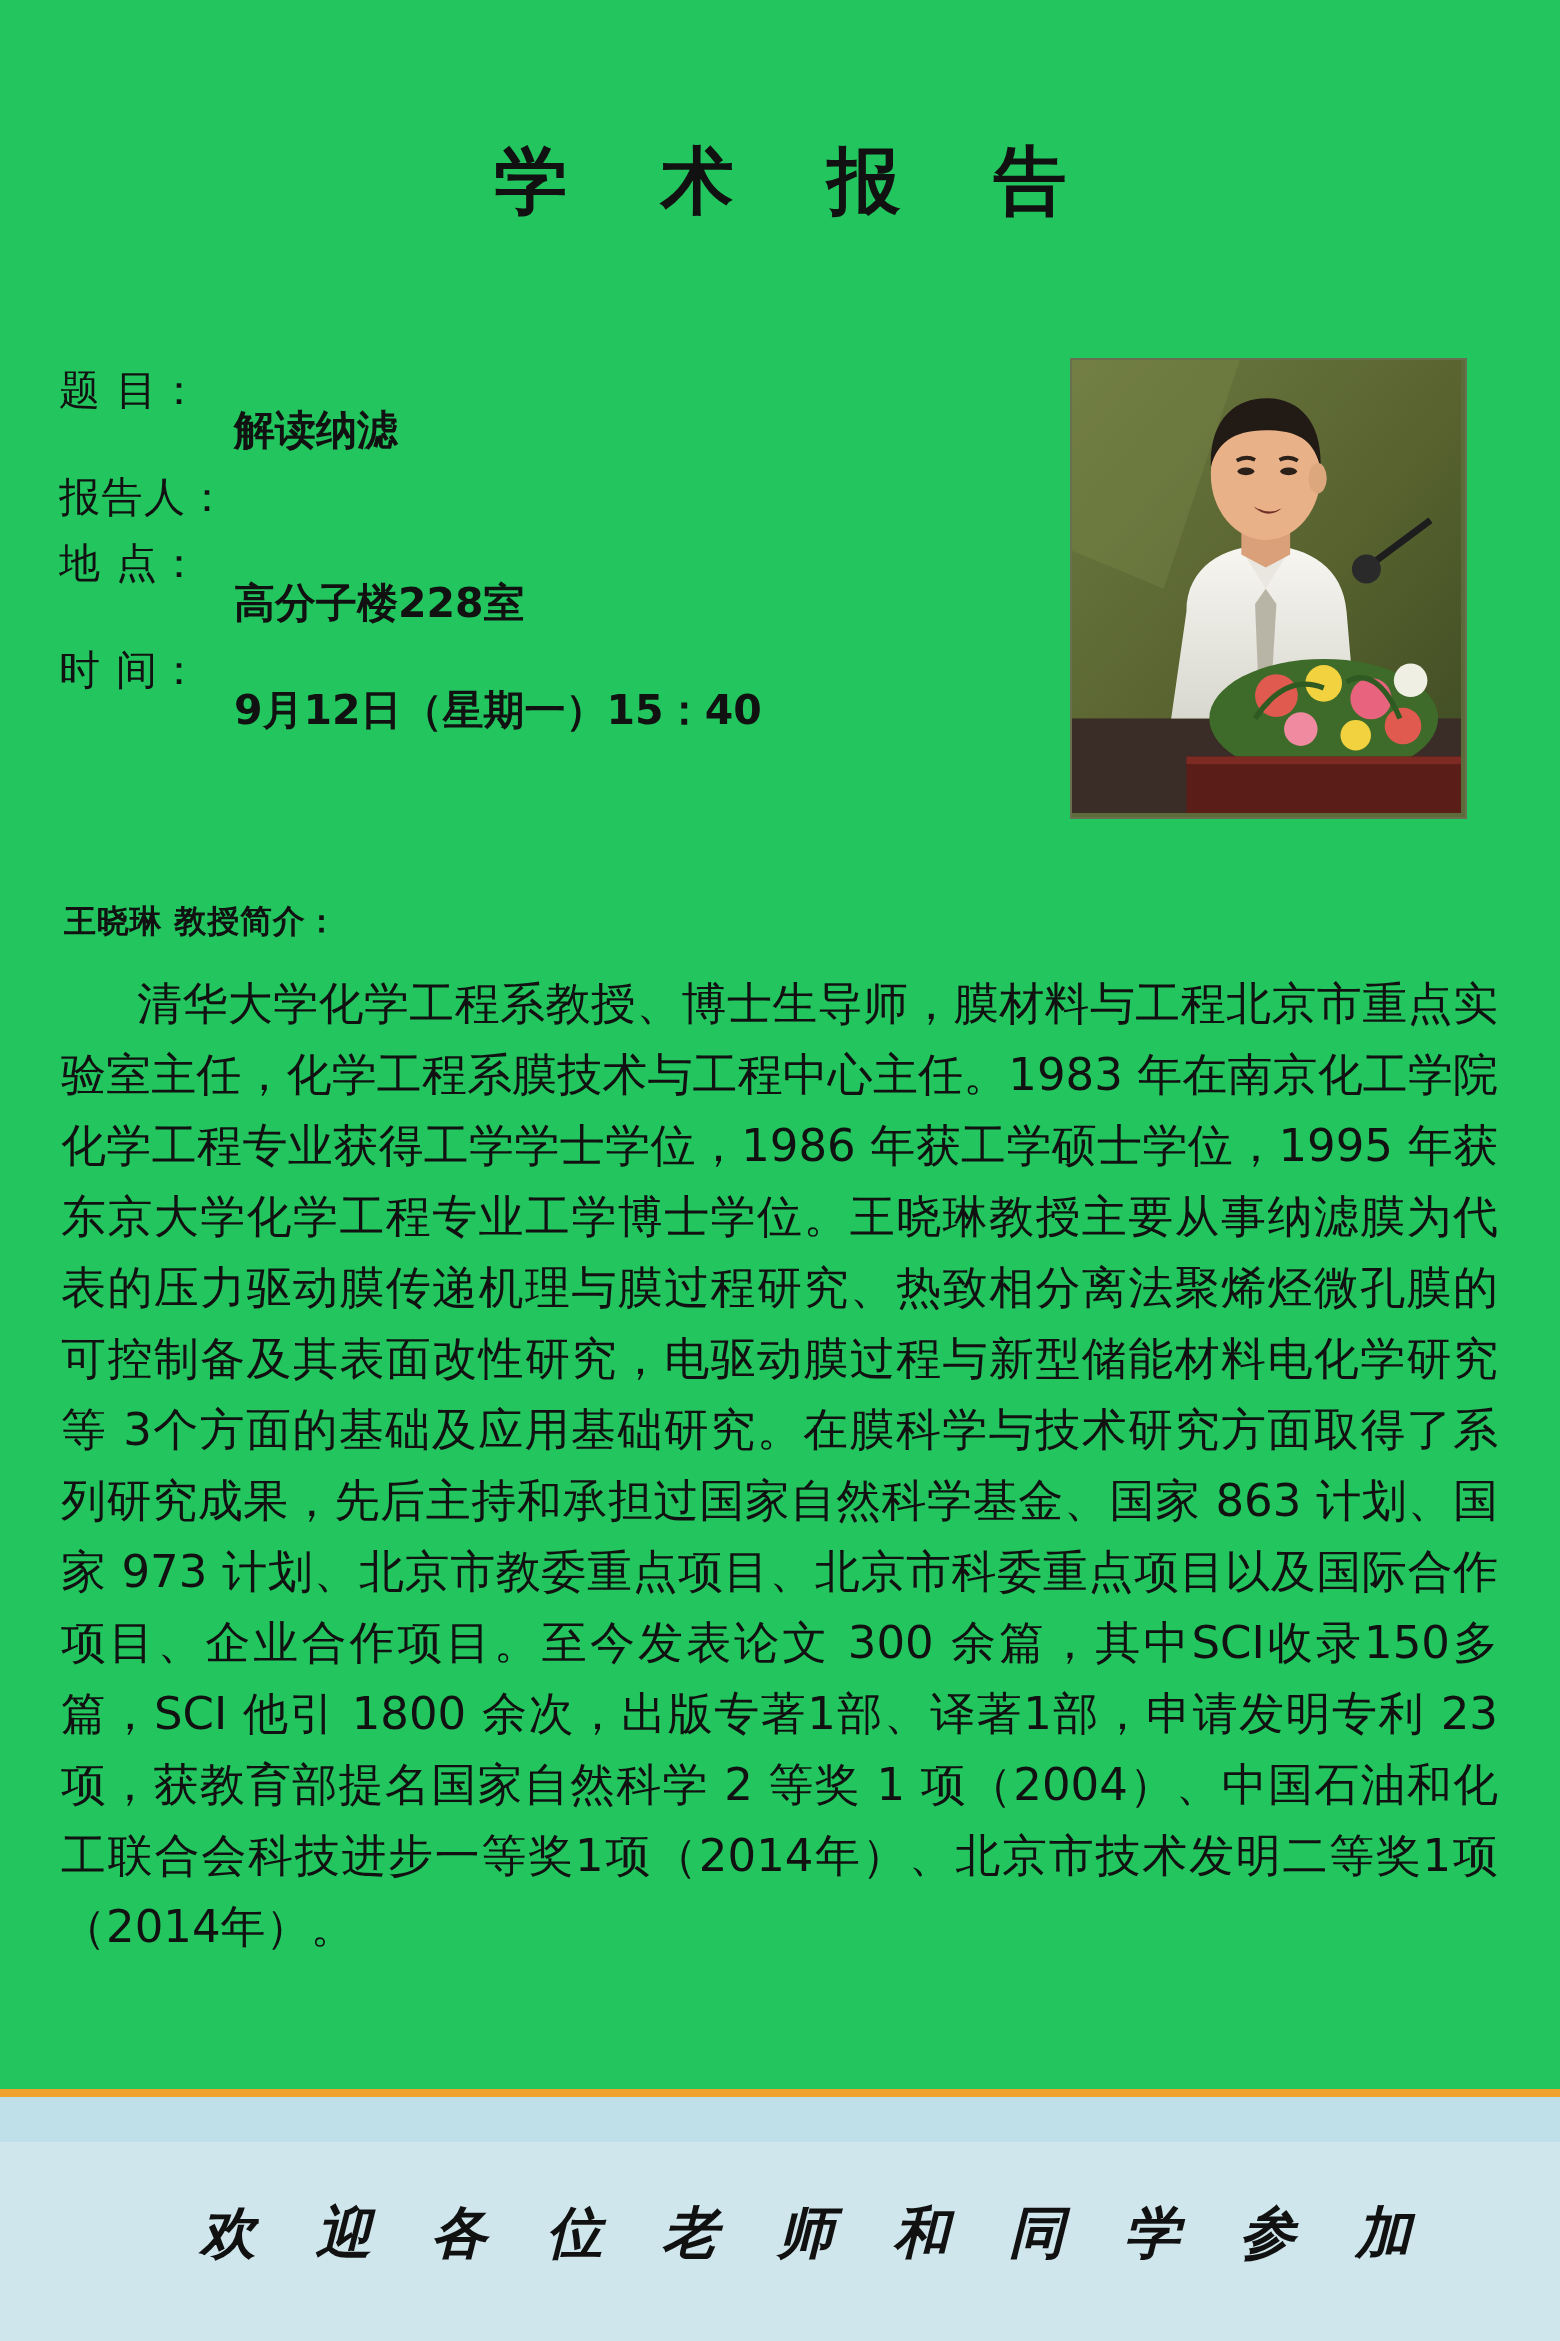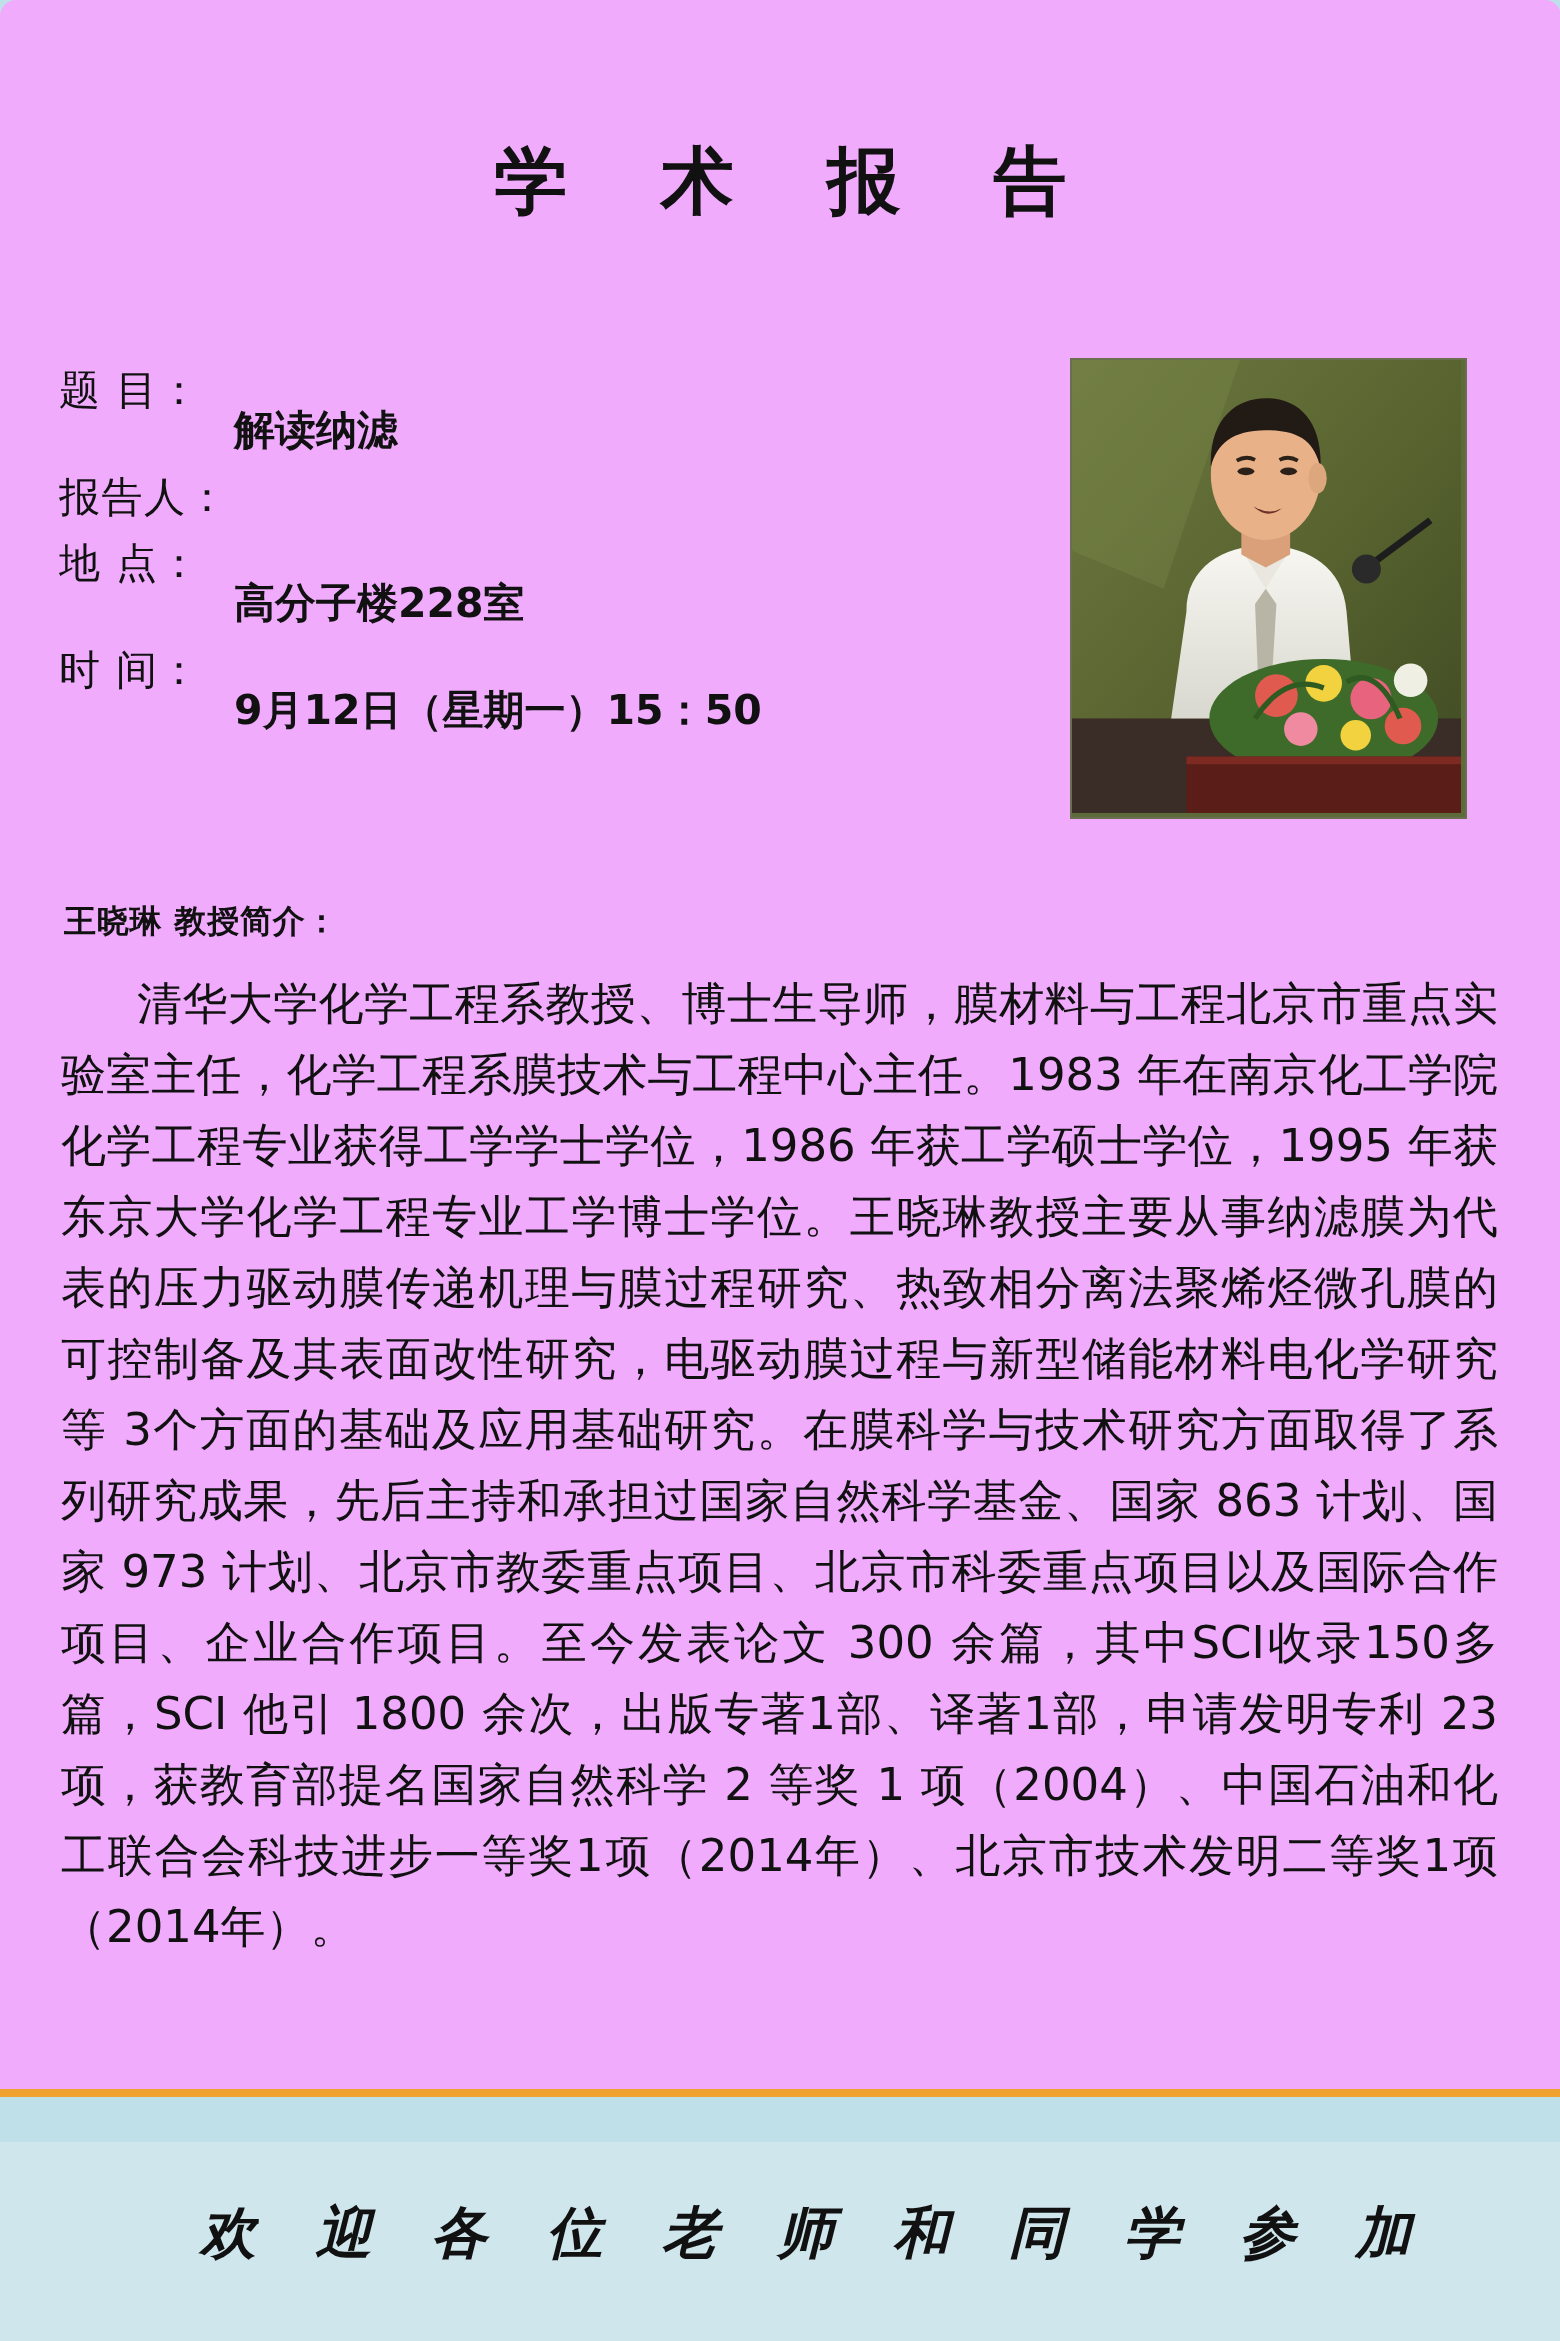--- a/index.html
+++ b/index.html
@@ -12,22 +12,21 @@
     background: #bfe0e8;
     font-family: "DejaVu Sans", "Liberation Sans", sans-serif;
     position: relative;
     overflow: hidden;
   }
   .poster {
     position: absolute;
     left: 0; top: 0;
     width: 1561px;
     height: 2342px;
-    background: #f0abfc;
-    border-radius: 16px;
+    background: #22c55e;
   }
   
   .title {
     position: absolute;
     left: 0;
     top: 133px;
     width: 1561px;
     text-align: center;
     font-family: "DejaVu Serif", "Liberation Serif", serif;
     font-weight: bold;
@@ -154,21 +153,21 @@
     </div>
     <div class="info-row">
       <span class="info-label">报告人：</span>
     </div>
     <div class="info-row">
       <span class="info-label">地 点：</span>
       <span class="info-value"><span>高分子楼228室</span><span class="light"></span></span>
     </div>
     <div class="info-row">
       <span class="info-label">时 间：</span>
-      <span class="info-value"><span>9月12日（星期一）15：50</span><span class="light"></span></span>
+      <span class="info-value"><span>9月12日（星期一）15：40</span><span class="light"></span></span>
     </div>
   </div>
 
   <div class="photo">
     <svg width="389" height="453" viewBox="0 0 510 594" xmlns="http://www.w3.org/2000/svg" aria-hidden="true">
       <defs>
         <linearGradient id="bgw" x1="0" y1="0" x2="1" y2="1">
           <stop offset="0%" stop-color="#6e7a40"></stop>
           <stop offset="55%" stop-color="#57622f"></stop>
           <stop offset="100%" stop-color="#3e4a22"></stop>

